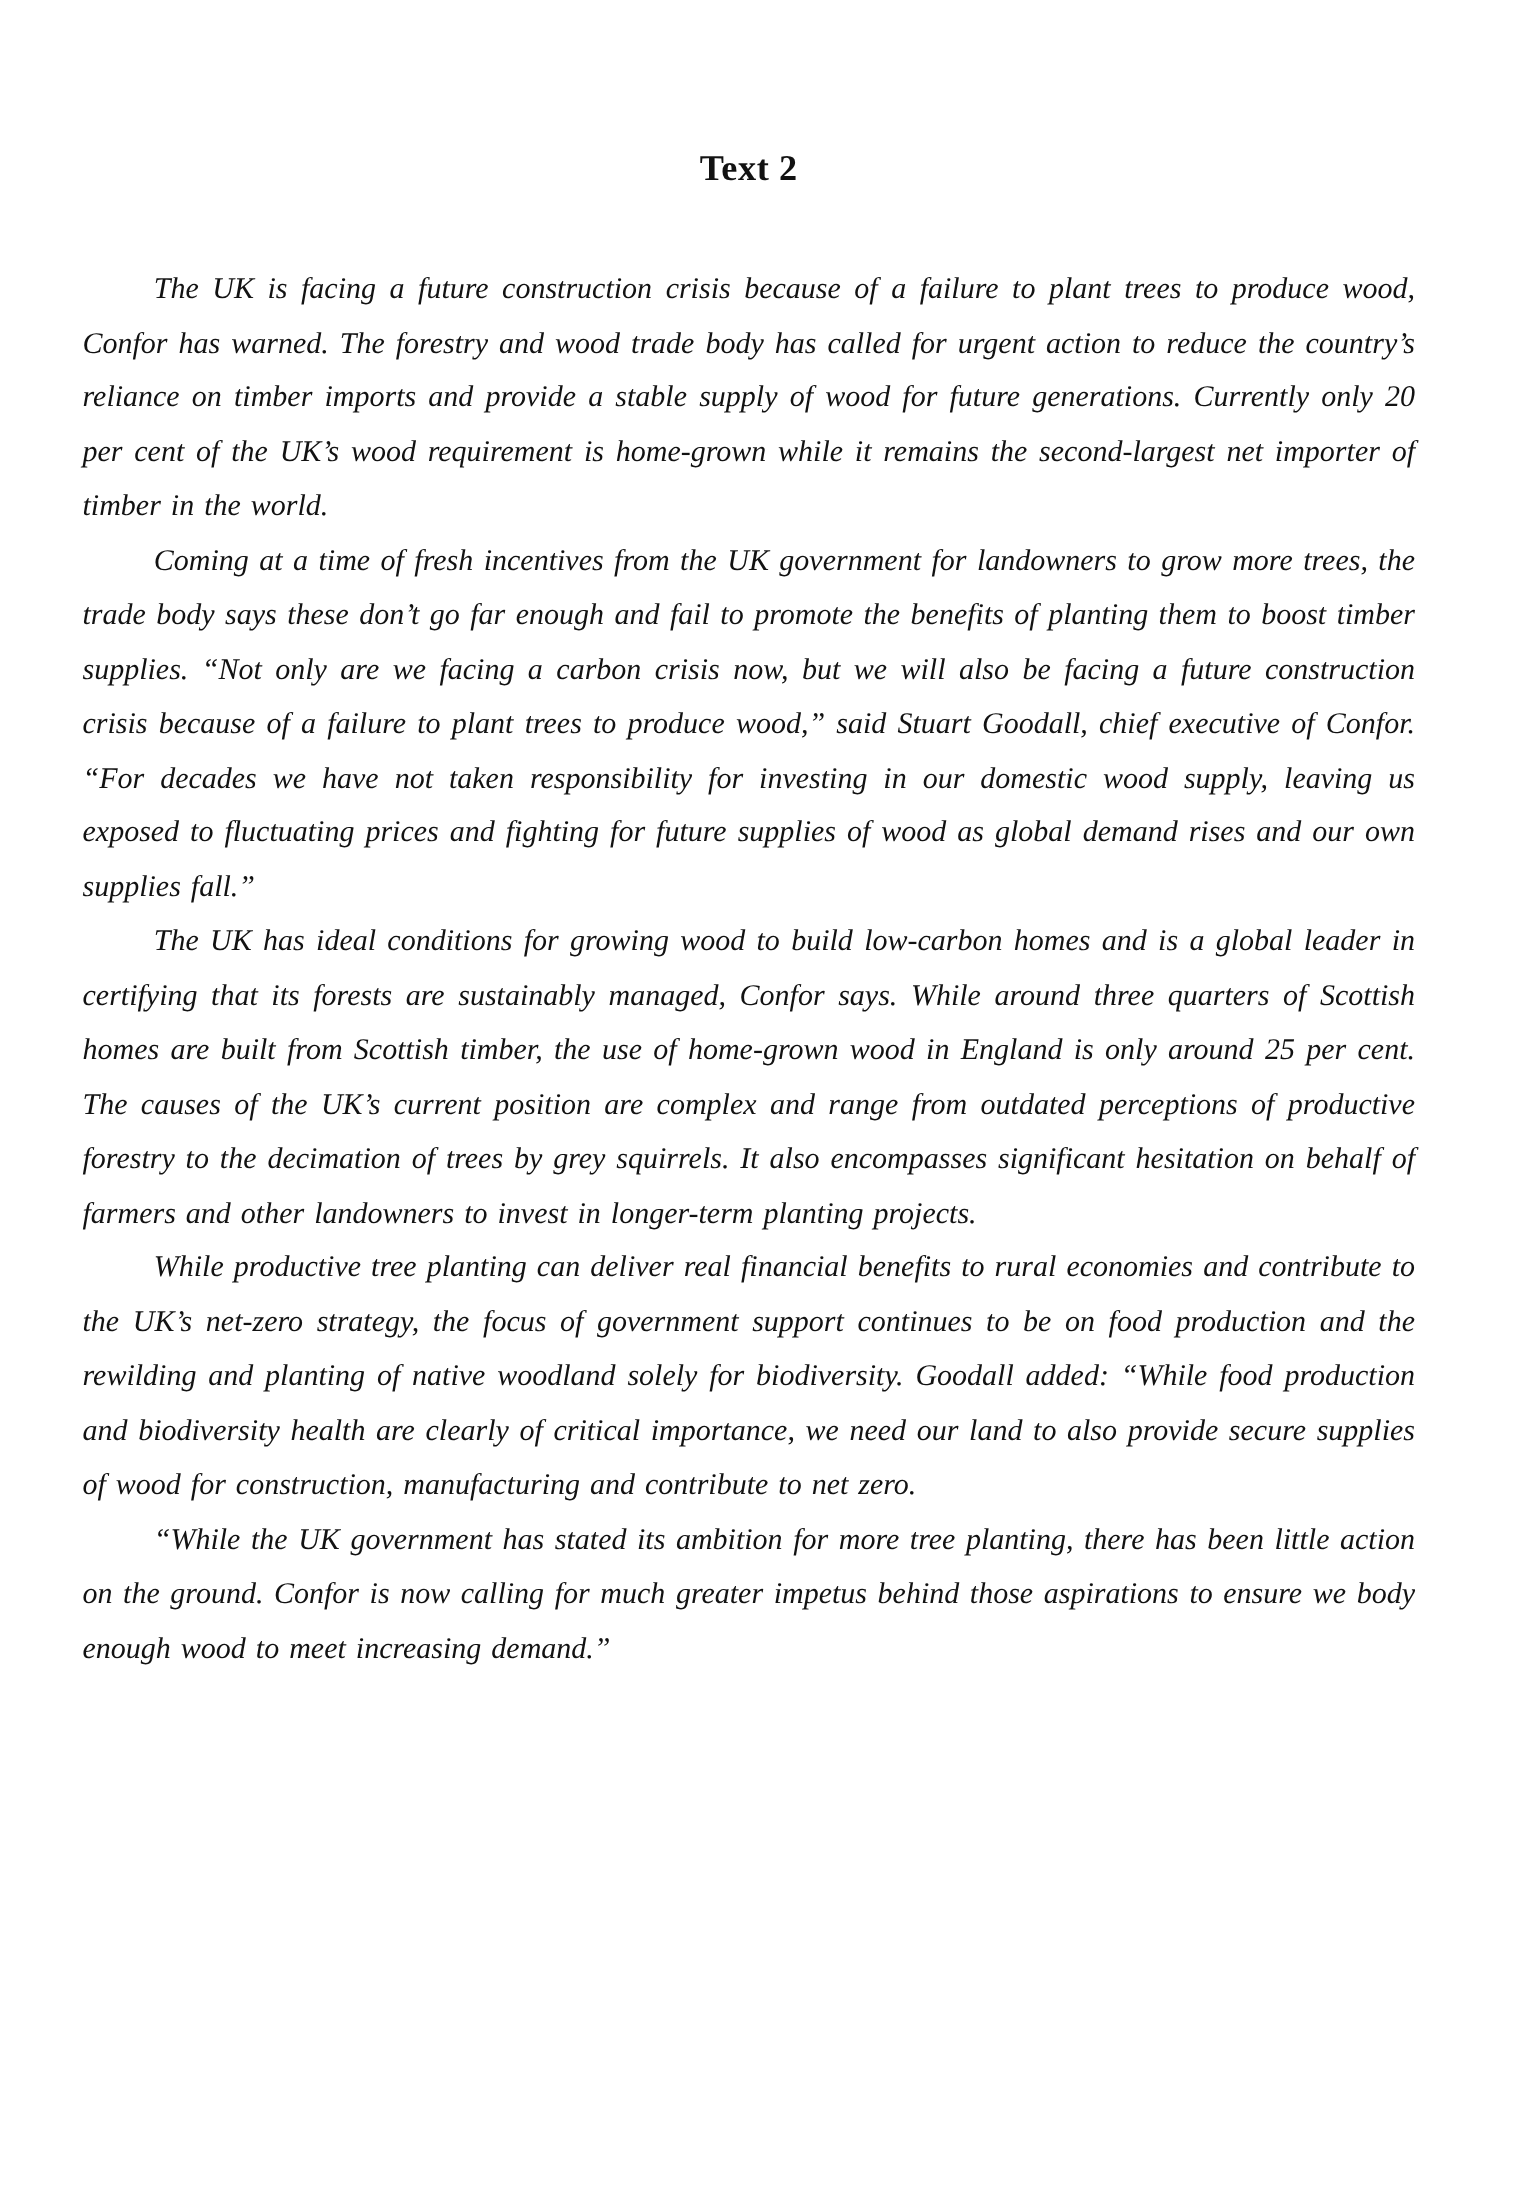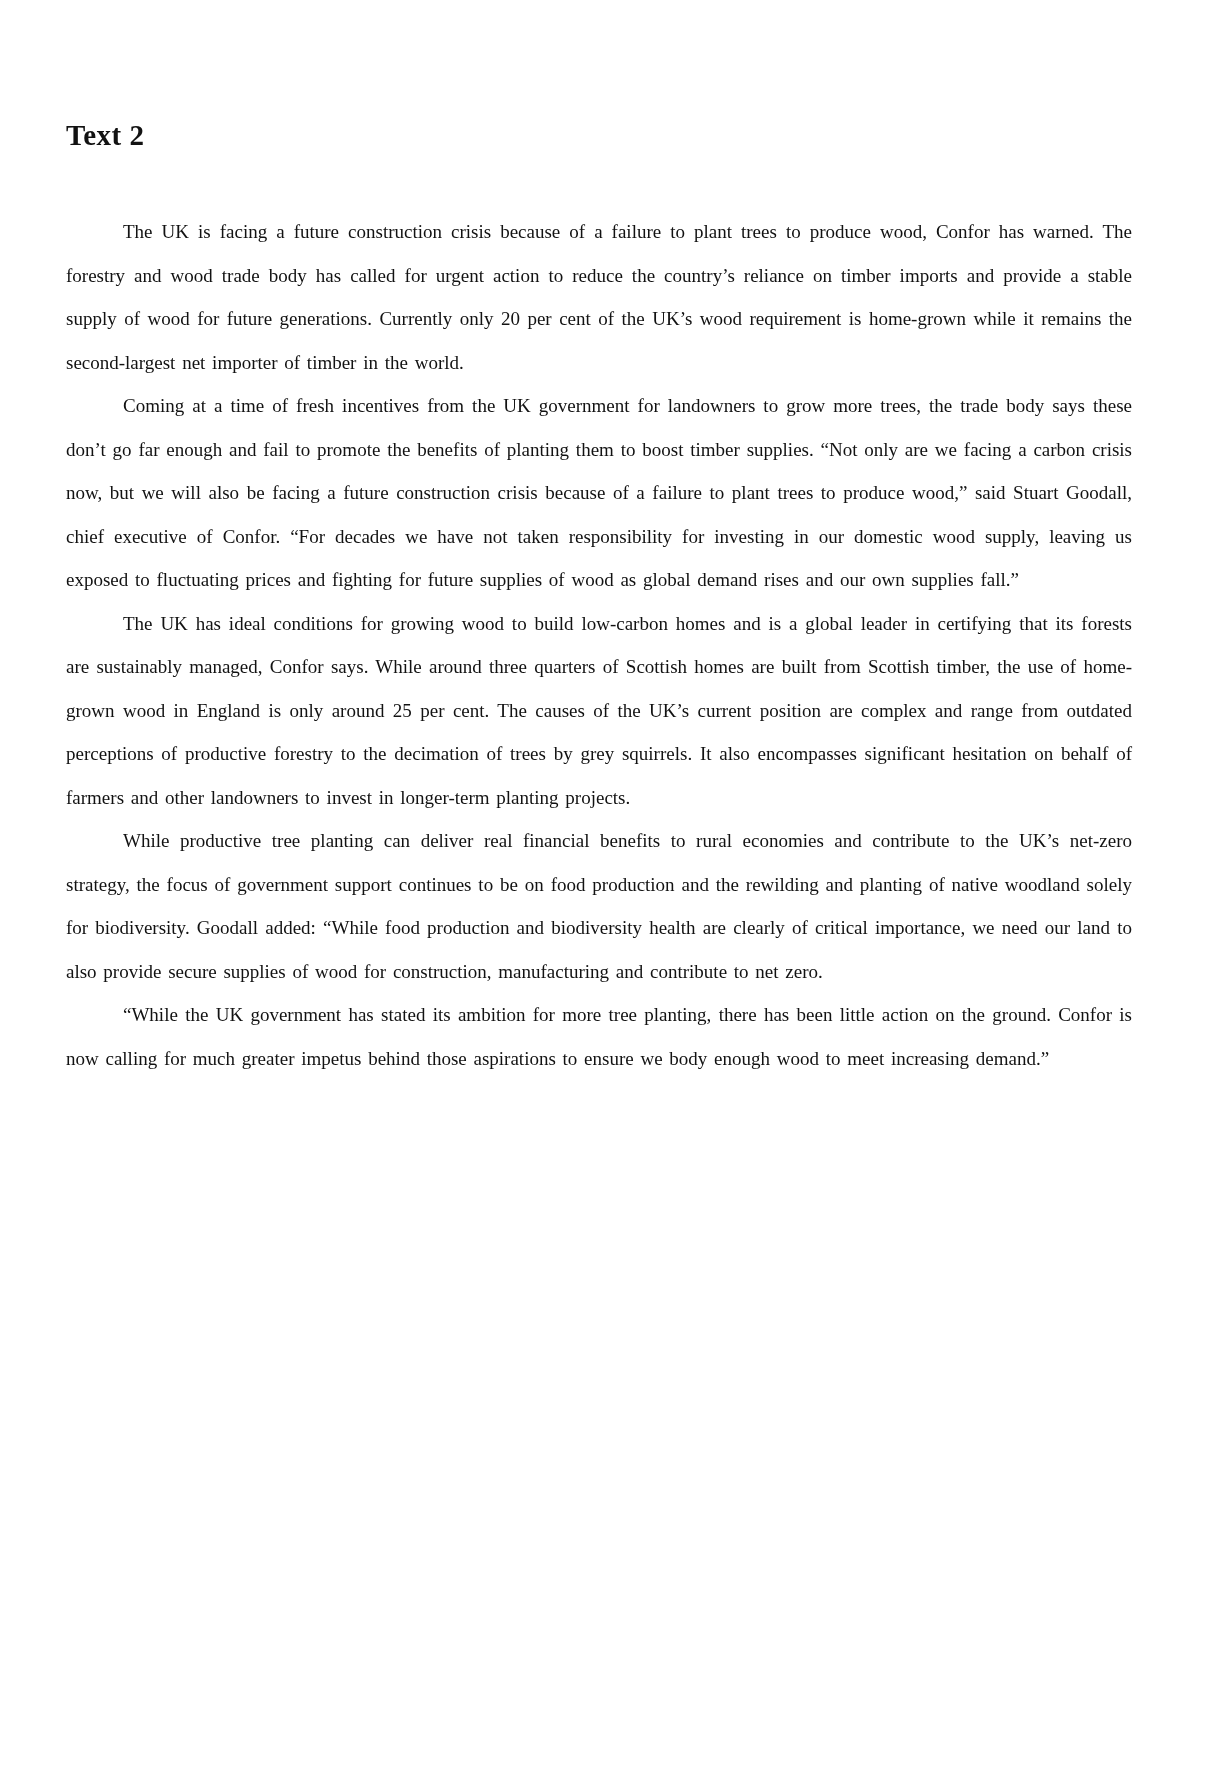--- a/index.html
+++ b/index.html
@@ -17,36 +17,37 @@
   }
   .page {
     box-sizing: border-box;
     width: 1218px;
     height: 1768px;
     padding: 0 86px 0 66px;
     position: relative;
   }
   .doc-title {
     margin: 118px 0 0 0;
-    text-align: left;
+    text-align: center;
     font-size: 29px;
     line-height: 34px;
     font-weight: bold;
     letter-spacing: 0.5px;
   }
   .body-text {
     margin-top: 58px;
   }
   .body-text p {
     margin: 0;
     text-align: justify;
     text-indent: 57px;
-    font-size: 19px;
+    font-size: 24px;
     line-height: 43.5px;
     word-spacing: 2px;
+    font-style: italic;
   }
 </style>
 </head>
 <body>
 
 <div class="page">
 
   <h1 class="doc-title">Text 2</h1>
 
   <div class="body-text">

